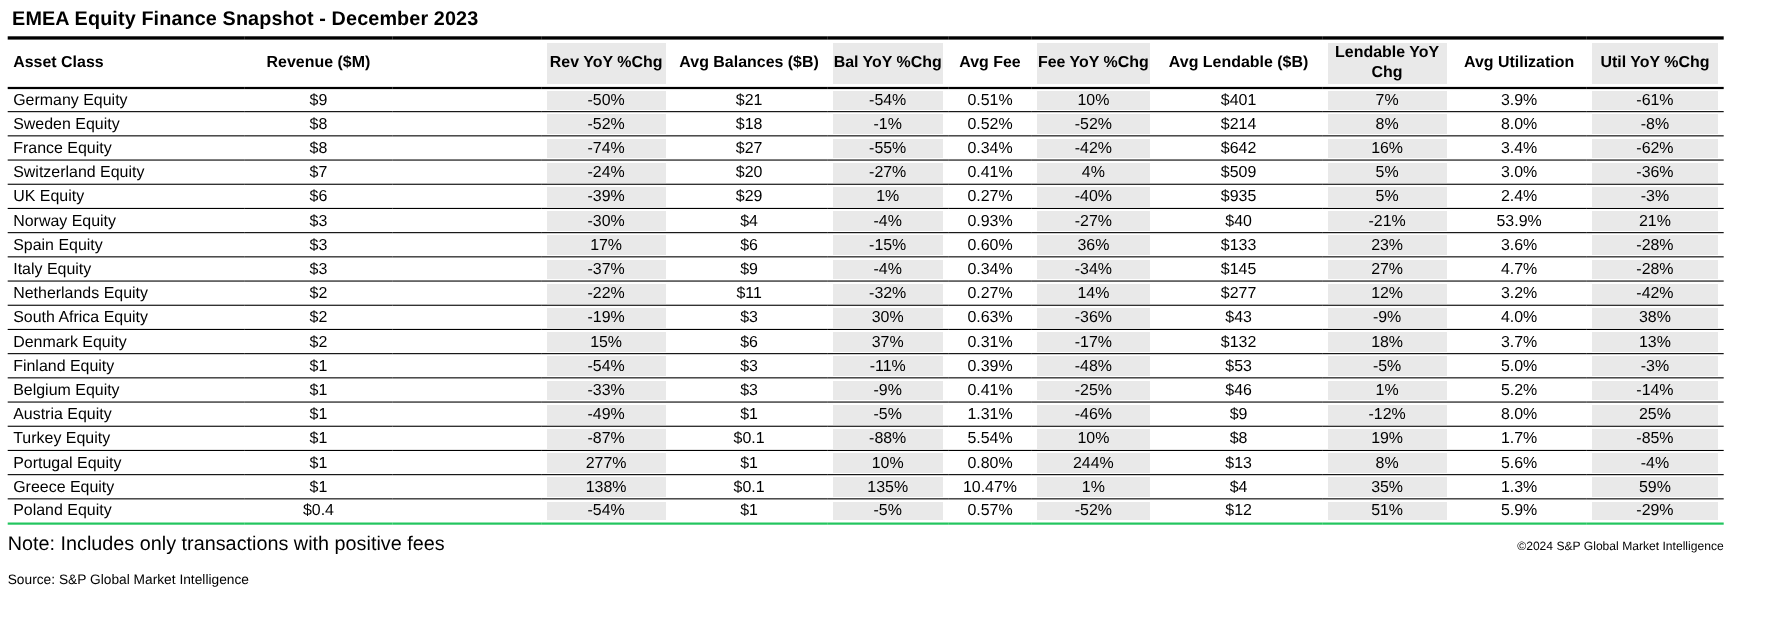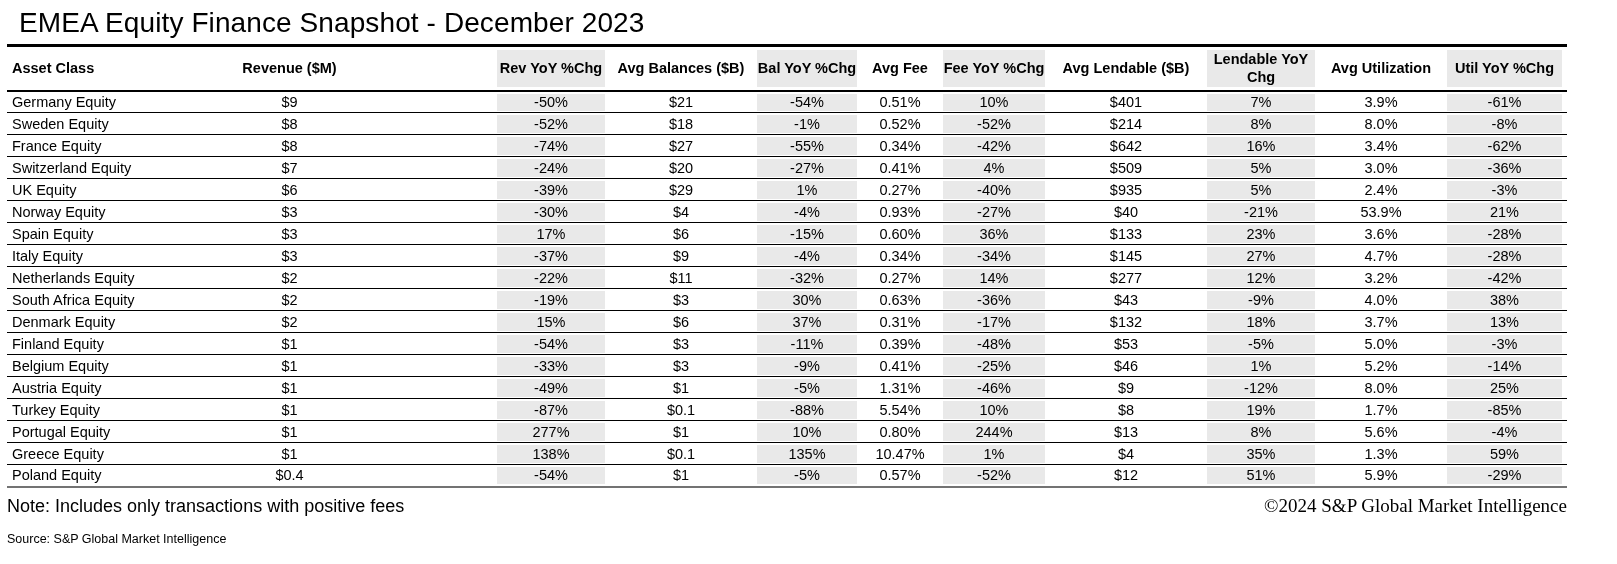--- a/index.html
+++ b/index.html
@@ -7,31 +7,31 @@
   html, body {
     margin: 0; padding: 0;
     background: #ffffff;
     width: 1617px; height: 564px;
     font-family: "Liberation Sans", sans-serif;
     color: #000;
     overflow: hidden;
   }
   .page { padding: 5px 0 0 7px; }
   .title {
-    font-size: 28px;
-    font-weight: normal;
+    font-size: 18px;
+    font-weight: bold;
     letter-spacing: 0.1px;
-    margin: 2px 0 5px 12px;
+    margin: 2px 0 5px 4px;
   }
   table.snapshot {
     width: 1560px;
     border-collapse: collapse;
     table-layout: fixed;
     border-top: 3px solid #000;
-    border-bottom: 2px solid #737373;
+    border-bottom: 2px solid #22c55e;
   }
   thead th {
     border-bottom: 2px solid #000;
     font-size: 14.5px;
     font-weight: bold;
     vertical-align: middle;
     height: 45px;
     padding: 3px 5px;
     line-height: 1.25;
   }
@@ -51,21 +51,21 @@
   }
   .spacer { background: #fff; }
   .footer-row {
     width: 1560px;
     display: flex;
     justify-content: space-between;
     align-items: baseline;
     margin-top: 7px;
   }
   .note { font-size: 18px; }
-  .copyright { font-size: 19px; font-family: Liberation Serif, serif; }
+  .copyright { font-size: 11px; }
   .source { font-size: 12.5px; margin-top: 15px; }
 </style>
 </head>
 <body>
 
 <div class="page">
 
   <div class="title">EMEA Equity Finance Snapshot - December 2023</div>
 
   <table class="snapshot">

